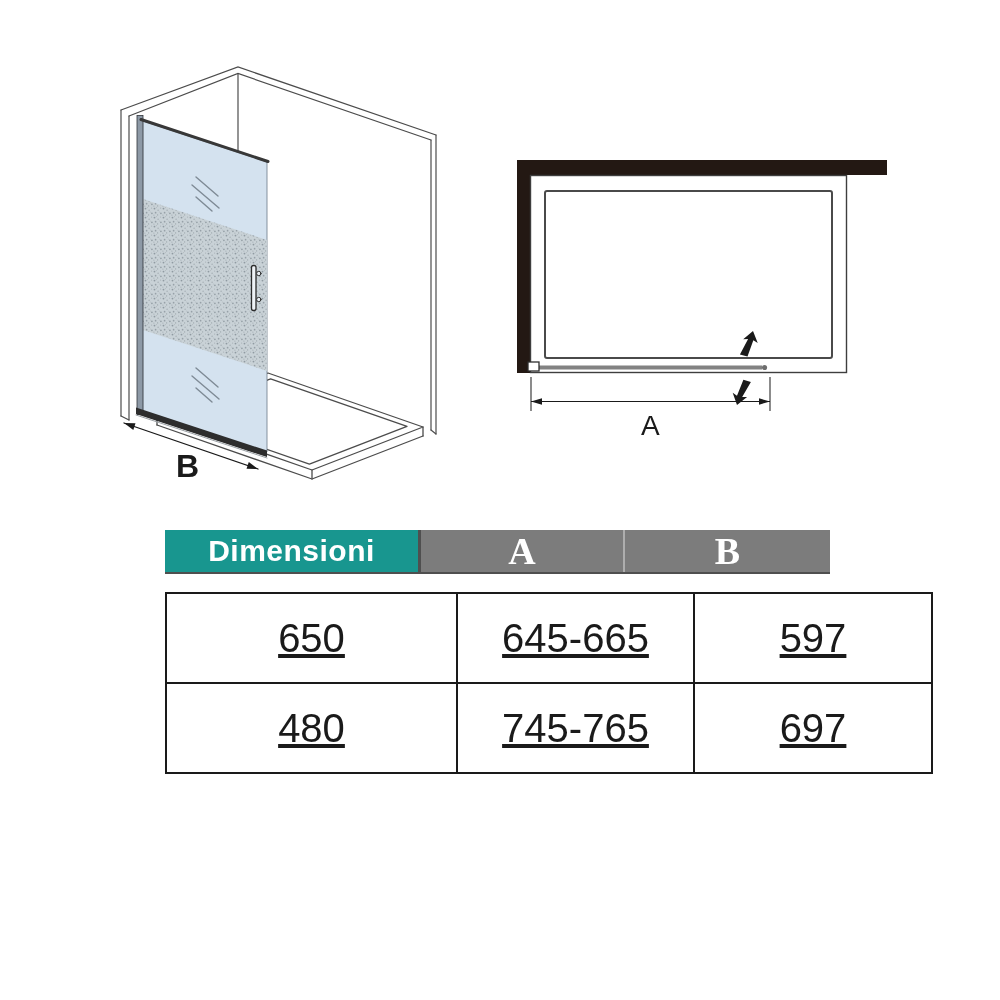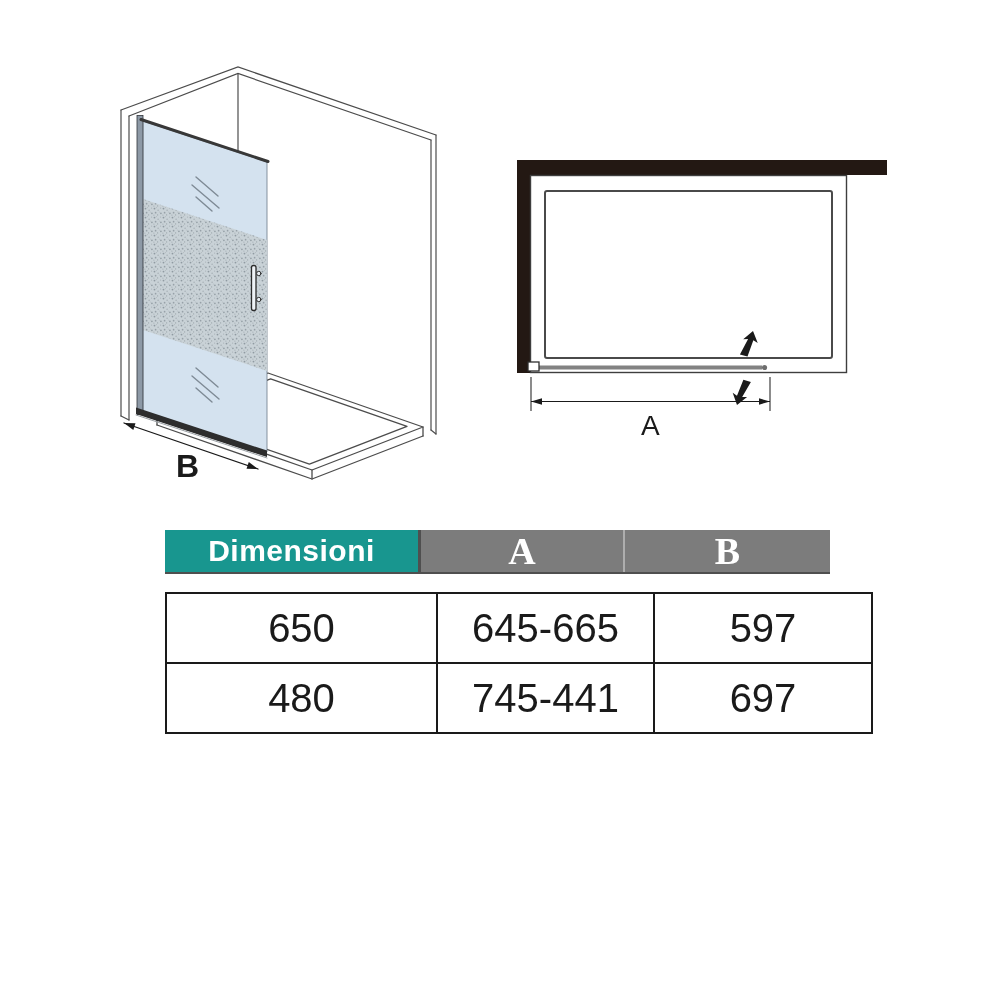--- a/index.html
+++ b/index.html
@@ -24,21 +24,21 @@
   .hdr-serif{
     color:#ffffff;font-family:"Liberation Serif","DejaVu Serif",serif;
     font-weight:bold;font-size:38px;
   }
   .spec-table{
     position:absolute;left:165px;top:592px;border-collapse:collapse;
     table-layout:fixed;width:664px;
   }
   .spec-table td{
     border:2px solid #1a1a1a;height:56px;text-align:center;vertical-align:middle;
-    font-size:40px;color:#1a1a1a;background:#ffffff;padding:6px;
+    font-size:40px;color:#1a1a1a;background:#ffffff;padding:16px;text-decoration:underline;
   }
   .col-dim{width:257px;}
   .col-a{width:203px;}
   .col-b{width:204px;}
 </style>
 </head>
 <body>
 
 <svg id="drawings" width="1000" height="520" viewBox="0 0 1000 520" xmlns="http://www.w3.org/2000/svg">
   <defs>
@@ -151,17 +151,17 @@
 
 <table class="spec-table">
   <tbody>
     <tr>
       <td class="col-dim">650</td>
       <td class="col-a">645-665</td>
       <td class="col-b">597</td>
     </tr>
     <tr>
       <td class="col-dim">480</td>
-      <td class="col-a">745-441</td>
+      <td class="col-a">745-765</td>
       <td class="col-b">697</td>
     </tr>
   </tbody>
 </table>
 
 </body></html>

